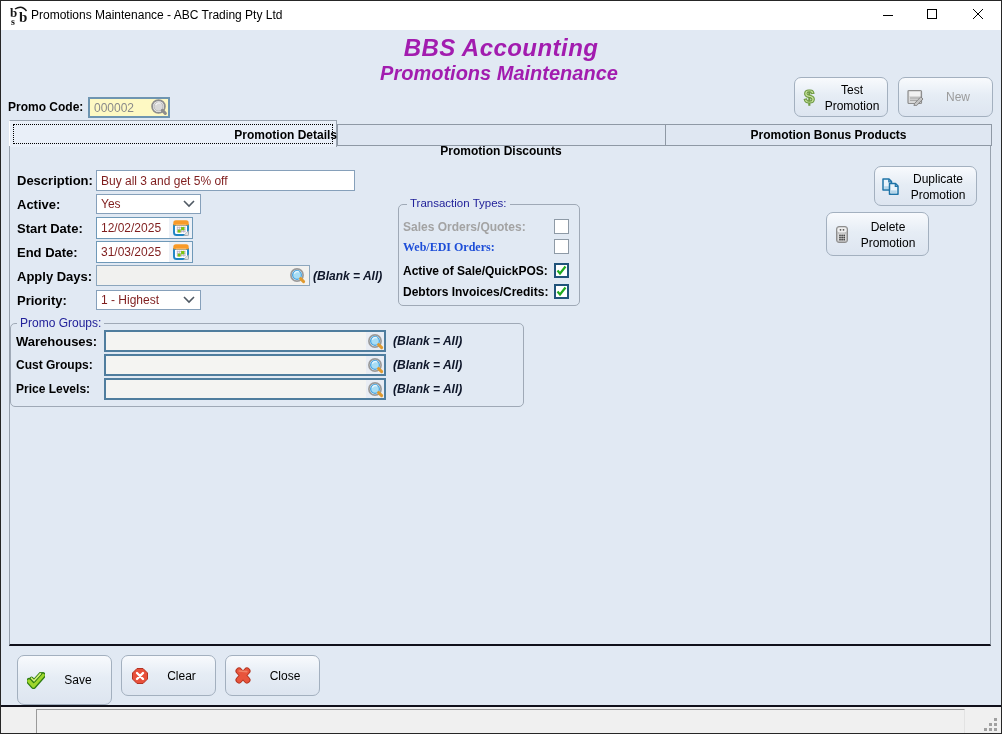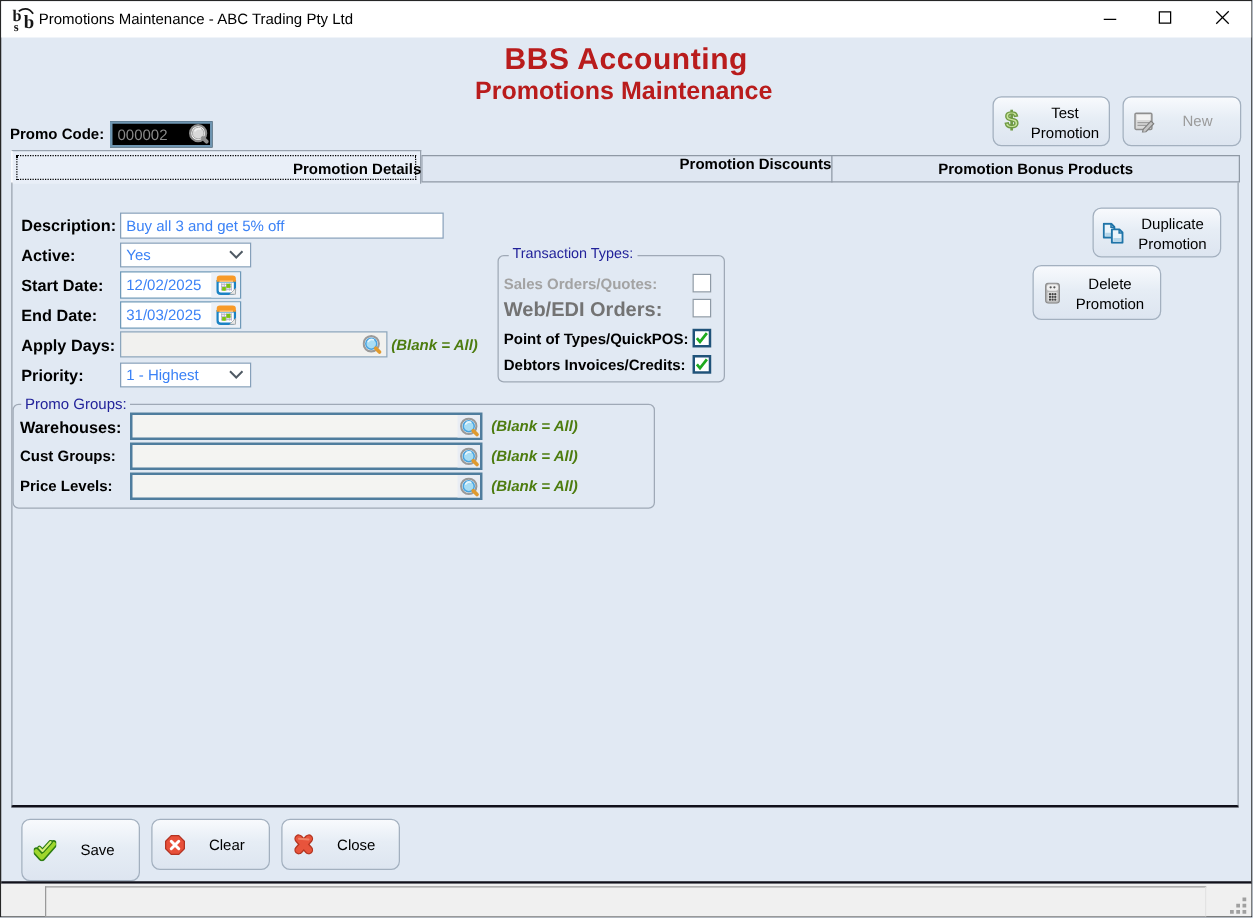--- a/index.html
+++ b/index.html
@@ -3,23 +3,23 @@
 <meta charset="utf-8">
 <style>
 * { margin:0; padding:0; box-sizing:border-box; }
 html,body { width:1002px; height:734px; }
 body { font-family:"Liberation Sans", sans-serif; position:relative; background:#e1e9f3; overflow:hidden; }
 .abs { position:absolute; }
 .win { position:absolute; left:0; top:0; width:1002px; height:734px; border:1px solid #262626; }
 .titlebar { position:absolute; left:1px; top:1px; width:1000px; height:29px; background:#ffffff; }
 .title-text { position:absolute; left:31px; top:8px; font-size:12px; color:#000; }
 .lbl { font-weight:bold; font-size:13px; color:#000; white-space:nowrap; }
-.navy { color:#b91c1c; }
-.blank-all { font-size:12px; font-style:italic; font-weight:bold; color:#4d7c0f; white-space:nowrap; }
-.inp { position:absolute; background:#fff; border:1px solid #86a0ba; font-size:12px; color:#3b82f6; padding:0 0 0 4px; display:flex; align-items:center; }
+.navy { color:#a21caf;font-style:italic; }
+.blank-all { font-size:12px; font-style:italic; font-weight:bold; color:#0f172a; white-space:nowrap; }
+.inp { position:absolute; background:#fff; border:1px solid #86a0ba; font-size:12px; color:#7f1d1d; padding:0 0 0 4px; display:flex; align-items:center; }
 .btn { position:absolute; border:1px solid #a3b0bf; border-radius:7px; background:linear-gradient(#f8fafd,#e6edf5 45%,#dde5f0); display:flex; align-items:center; }
 .btn .txt { flex:1; text-align:center; font-size:12px; color:#000; line-height:16px; }
 .grp { position:absolute; border:1px solid #9fa9b6; border-radius:5px; }
 .grp-title { position:absolute; background:#e1e9f3; padding:0 3px; font-size:11.5px; color:#22229a; white-space:nowrap; }
 .tab-lbl { font-weight:bold; font-size:12px; color:#000; }
 .chk { position:absolute; width:15px; height:15px; background:#fff; border:1px solid #8e9aa6; }
 .chk-on { border:2px solid #20537a; }
 </style>
 </head>
 <body>
@@ -39,21 +39,21 @@
   <line x1="7" y1="7.5" x2="17" y2="7.5" stroke="#000" stroke-width="1"></line>
   <rect x="51.5" y="1.5" width="9" height="9" fill="none" stroke="#000" stroke-width="1"></rect>
   <line x1="97" y1="1" x2="107" y2="11" stroke="#000" stroke-width="1"></line>
   <line x1="107" y1="1" x2="97" y2="11" stroke="#000" stroke-width="1"></line>
 </svg>
 
 <div class="abs" style="left:0;width:1002px;top:34px;text-align:center;font-size:24px;font-weight:bold;letter-spacing:0.45px;"><span class="navy">BBS Accounting</span></div>
 <div class="abs" style="left:-2px;width:1002px;top:61.5px;text-align:center;font-size:20px;font-weight:bold;"><span class="navy">Promotions Maintenance</span></div>
 
 <div class="lbl abs" style="left:8px;top:100px;font-size:12px;">Promo Code:</div>
-<div class="inp" style="left:88px;top:97px;width:82px;height:21px;border:2px solid #6e95b1;background:#000000;color:#8a8a8a;padding-left:4px;">000002</div>
+<div class="inp" style="left:88px;top:97px;width:82px;height:21px;border:2px solid #6e95b1;background:#fef9c3;color:#8a8a8a;padding-left:4px;">000002</div>
 <svg class="abs" style="left:151px;top:99px" width="17" height="17" viewBox="0 0 17 17">
   <circle cx="7.5" cy="7.5" r="6.4" fill="#ffffff" stroke="#8e8e8e" stroke-width="1.8"></circle>
   <circle cx="7.5" cy="7.5" r="4.6" fill="#d9d9d9" stroke="#a8a8a8" stroke-width="0.8"></circle>
   <path d="M5 5.6 a3.6 3.6 0 0 1 4.2 -1.5" fill="none" stroke="#f2f2f2" stroke-width="1.4" stroke-linecap="round"></path>
   <path d="M11.4 11.4 L14.3 14.3" stroke="#8e8e8e" stroke-width="3.2" stroke-linecap="round"></path>
 </svg>
 
 <div class="btn" style="left:794px;top:77px;width:94px;height:40px;">
   <div style="width:13px;margin-left:9px;font-size:19px;font-weight:bold;color:#c9e49c;-webkit-text-stroke:1.1px #6f9a44;">$</div>
   <div class="txt" style="padding-top:2px;">Test<br>Promotion</div>
@@ -65,21 +65,21 @@
     <rect x="2.4" y="3" width="10.7" height="4" fill="#f2f2f2"></rect>
     <line x1="3" y1="9" x2="12.5" y2="9" stroke="#9e9e9e" stroke-width="1"></line>
     <line x1="3" y1="11.3" x2="10" y2="11.3" stroke="#9e9e9e" stroke-width="1"></line>
     <path d="M7.5 14.5 L13.8 7.8 L16 10 L9.6 16.6 L7 16.9 Z" fill="#c4c4c4" stroke="#7e7e7e" stroke-width="0.9"></path>
   </svg>
   <div class="txt" style="color:#9b9b9b;">New</div>
 </div>
 
 <div class="abs" style="left:337px;top:124px;width:655px;height:22px;border:1px solid #8f99a5;background:#dfe7f2;"></div>
 <div class="abs" style="left:665px;top:124px;width:1px;height:22px;background:#8f99a5;"></div>
-<div class="tab-lbl abs" style="left:337px;top:124px;width:328px;text-align:right;">Promotion Discounts</div>
+<div class="tab-lbl abs" style="left:337px;top:144px;width:328px;text-align:center;">Promotion Discounts</div>
 <div class="tab-lbl abs" style="left:665px;top:128px;width:327px;text-align:center;">Promotion Bonus Products</div>
 
 <div class="abs" style="left:9px;top:120px;width:328px;height:27px;background:#e9eff8;border-top:1px solid #98a2ae;border-left:1px solid #fff;border-right:1px solid #98a2ae;"></div>
 <div class="abs" style="left:13px;top:123.5px;width:320px;height:20.5px;border:1px dotted #000;"></div>
 <div class="tab-lbl abs" style="left:9px;top:128px;width:328px;text-align:right;">Promotion Details</div>
 
 <div class="abs" style="left:9px;top:146px;width:982px;height:500px;border-left:1px solid #98a2ae;border-right:1px solid #98a2ae;border-bottom:2px solid #10101a;"></div>
 
 <div class="lbl abs" style="left:17px;top:173px;">Description:</div>
 <div class="inp" style="left:96px;top:170px;width:259px;height:21px;">Buy all 3 and get 5% off</div>
@@ -147,23 +147,23 @@
 <div class="lbl abs" style="left:17px;top:293px;">Priority:</div>
 <div class="inp" style="left:96px;top:290px;width:105px;height:20px;">1 - Highest</div>
 <svg class="abs" style="left:183px;top:296px" width="12" height="8" viewBox="0 0 12 8">
     <path d="M1 1 L6 6 L11 1" fill="none" stroke="#505a64" stroke-width="1.6"></path>
   </svg>
 
 <div class="grp" style="left:398px;top:204px;width:182px;height:102px;"></div>
 <div class="grp-title" style="left:407px;top:197px;">Transaction Types:</div>
 <div class="lbl abs" style="left:403px;top:219.5px;font-size:12px;color:#a3a3a3;">Sales Orders/Quotes:</div>
 <div class="chk" style="left:554px;top:219px;"></div>
-<div class="lbl abs" style="left:403px;top:239.5px;font-size:16px;color:#737373;">Web/EDI Orders:</div>
+<div class="lbl abs" style="left:403px;top:239.5px;font-size:12px;color:#1d4ed8;font-family:Liberation Serif, serif;">Web/EDI Orders:</div>
 <div class="chk" style="left:554px;top:239px;"></div>
-<div class="lbl abs" style="left:403px;top:263.5px;font-size:12px;">Point of Types/QuickPOS:</div>
+<div class="lbl abs" style="left:403px;top:263.5px;font-size:12px;">Active of Sale/QuickPOS:</div>
 <div class="chk chk-on" style="left:554px;top:263px;"></div>
 <svg class="abs" style="left:556px;top:265px" width="11" height="11" viewBox="0 0 11 11">
     <path d="M1.5 5.5 L4 8.5 L9.5 1.5" fill="none" stroke="#1faa1f" stroke-width="2.2"></path>
   </svg>
 <div class="lbl abs" style="left:403px;top:284.5px;font-size:12px;">Debtors Invoices/Credits:</div>
 <div class="chk chk-on" style="left:554px;top:284px;"></div>
 <svg class="abs" style="left:556px;top:286px" width="11" height="11" viewBox="0 0 11 11">
     <path d="M1.5 5.5 L4 8.5 L9.5 1.5" fill="none" stroke="#1faa1f" stroke-width="2.2"></path>
   </svg>
 

